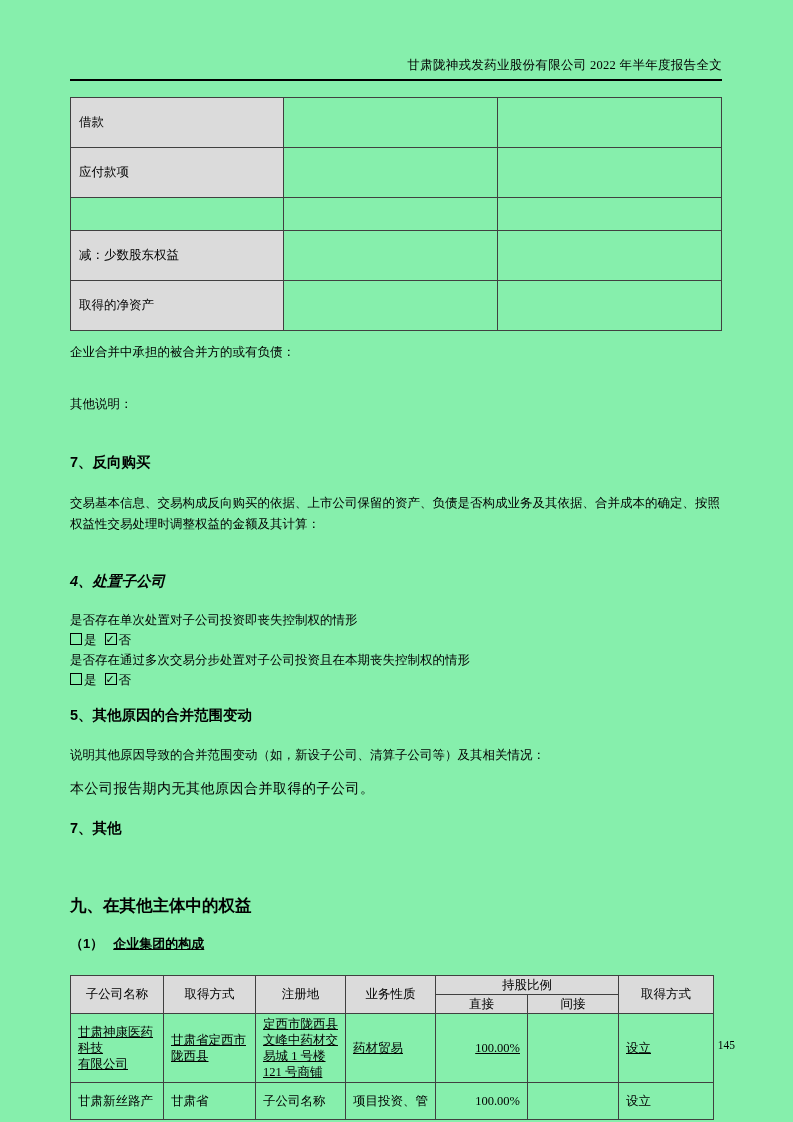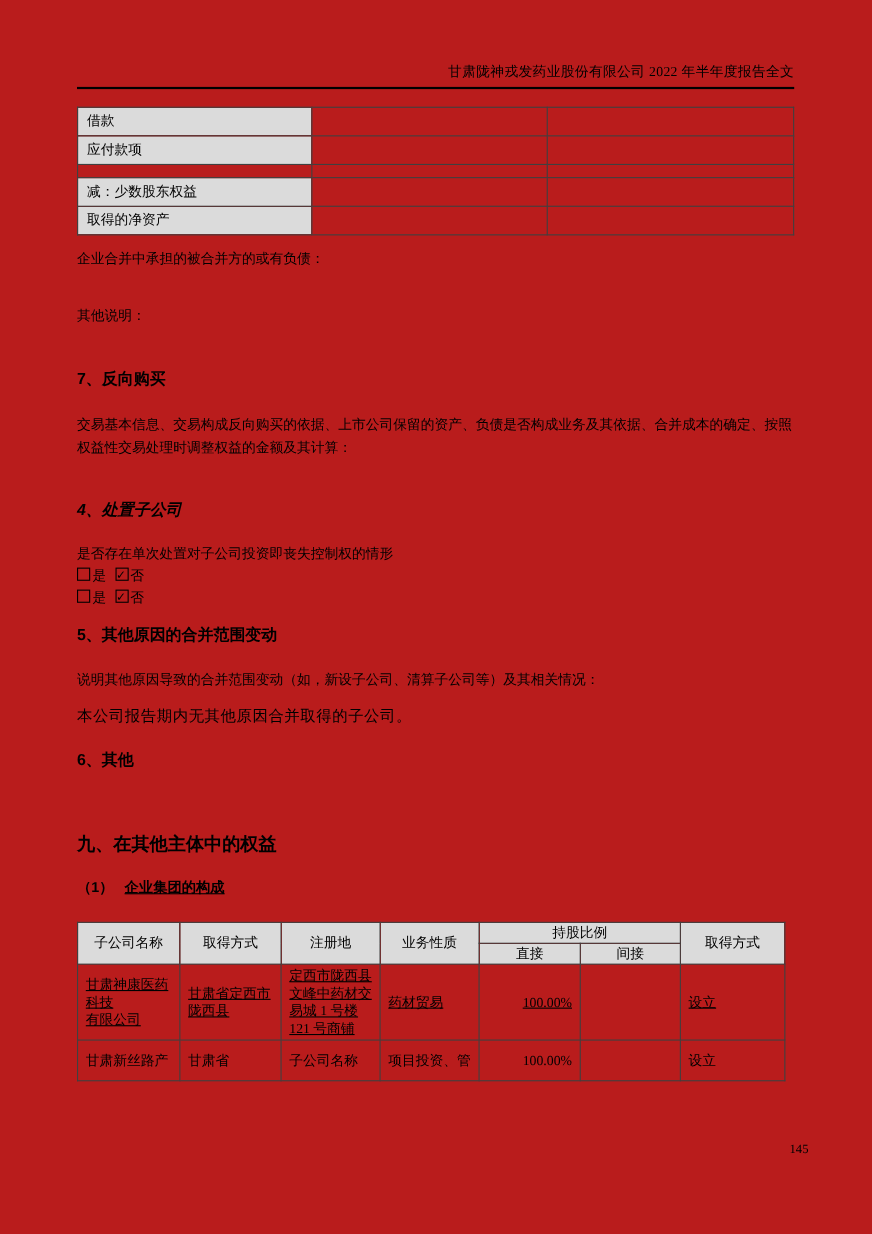--- a/index.html
+++ b/index.html
@@ -1,31 +1,31 @@
 <!DOCTYPE html>
 <html><head>
 <meta charset="utf-8">
 <style>
   html,body{margin:0;padding:0;background:#e8e8e8;}
   .page{
-    width:793px;height:1122px;position:relative;background:#b91c1c;
+    width:793px;height:1122px;position:relative;background:#86efac;
     font-family:"Liberation Serif","DejaVu Serif",serif;color:#000;
     overflow:hidden;margin:0 auto;box-sizing:border-box;
   }
   .content{padding:0 71px 0 70px;}
   .head-title{
     padding-top:57px;text-align:right;font-size:12.5px;line-height:16px;
     letter-spacing:.3px;
   }
   .head-rule{border-bottom:2px solid #000;margin-top:6px;height:0;}
   table{border-collapse:collapse;table-layout:fixed;}
   td,th{border:1px solid #404040;font-weight:normal;overflow:hidden;}
   
   .t1{width:651px;margin-top:16px;font-size:12.5px;}
-  .t1 td{padding:4px 8px;vertical-align:middle;}
+  .t1 td{padding:16px 8px;vertical-align:middle;}
   .t1 .lab{background:#dbdbdb;}
   .t1 tr.r{height:22px;}
   .t1 tr.r-empty{height:12px;}
   .t1 tr.r-last{height:23px;}
   
   .p{font-size:12.5px;line-height:21px;margin:0;}
   .mt-p1{margin-top:11px;}
   .mt-other{margin-top:31px;}
   .h{font-family:"Liberation Sans","DejaVu Sans",sans-serif;font-weight:bold;margin:0;}
   .h-s{font-size:14.5px;line-height:18px;}
@@ -115,30 +115,31 @@
     <p class="h h-s h3m">7、反向购买</p>
     <p class="p p3m">交易基本信息、交易构成反向购买的依据、上市公司保留的资产、负债是否构成业务及其依据、合并成本的确定、按照权益性交易处理时调整权益的金额及其计算：</p>
 
     <p class="h h-s h4m">4、处置子公司</p>
 
     <div class="qblock">
       <div>是否存在单次处置对子公司投资即丧失控制权的情形</div>
       <div>
         <span class="cb"></span><span>是</span><span class="cb-gap"></span><span class="cb"><span class="tick">✓</span></span><span>否</span>
       </div>
+      <div>是否存在通过多次交易分步处置对子公司投资且在本期丧失控制权的情形</div>
       <div>
         <span class="cb"></span><span>是</span><span class="cb-gap"></span><span class="cb"><span class="tick">✓</span></span><span>否</span>
       </div>
     </div>
 
     <p class="h h-s h5m">5、其他原因的合并范围变动</p>
     <p class="p p5m">说明其他原因导致的合并范围变动（如，新设子公司、清算子公司等）及其相关情况：</p>
     <p class="p5b">本公司报告期内无其他原因合并取得的子公司。</p>
 
-    <p class="h h-s h6m">6、其他</p>
+    <p class="h h-s h6m">7、其他</p>
 
     <p class="h h9">九、在其他主体中的权益</p>
     <p class="h h911"><span class="pfx">（1）</span><span class="u">企业集团的构成</span></p>
 
     <table class="t2">
       <colgroup>
         <col style="width:93px">
           <col style="width:92px">
           <col style="width:90px">
           <col style="width:90px">

